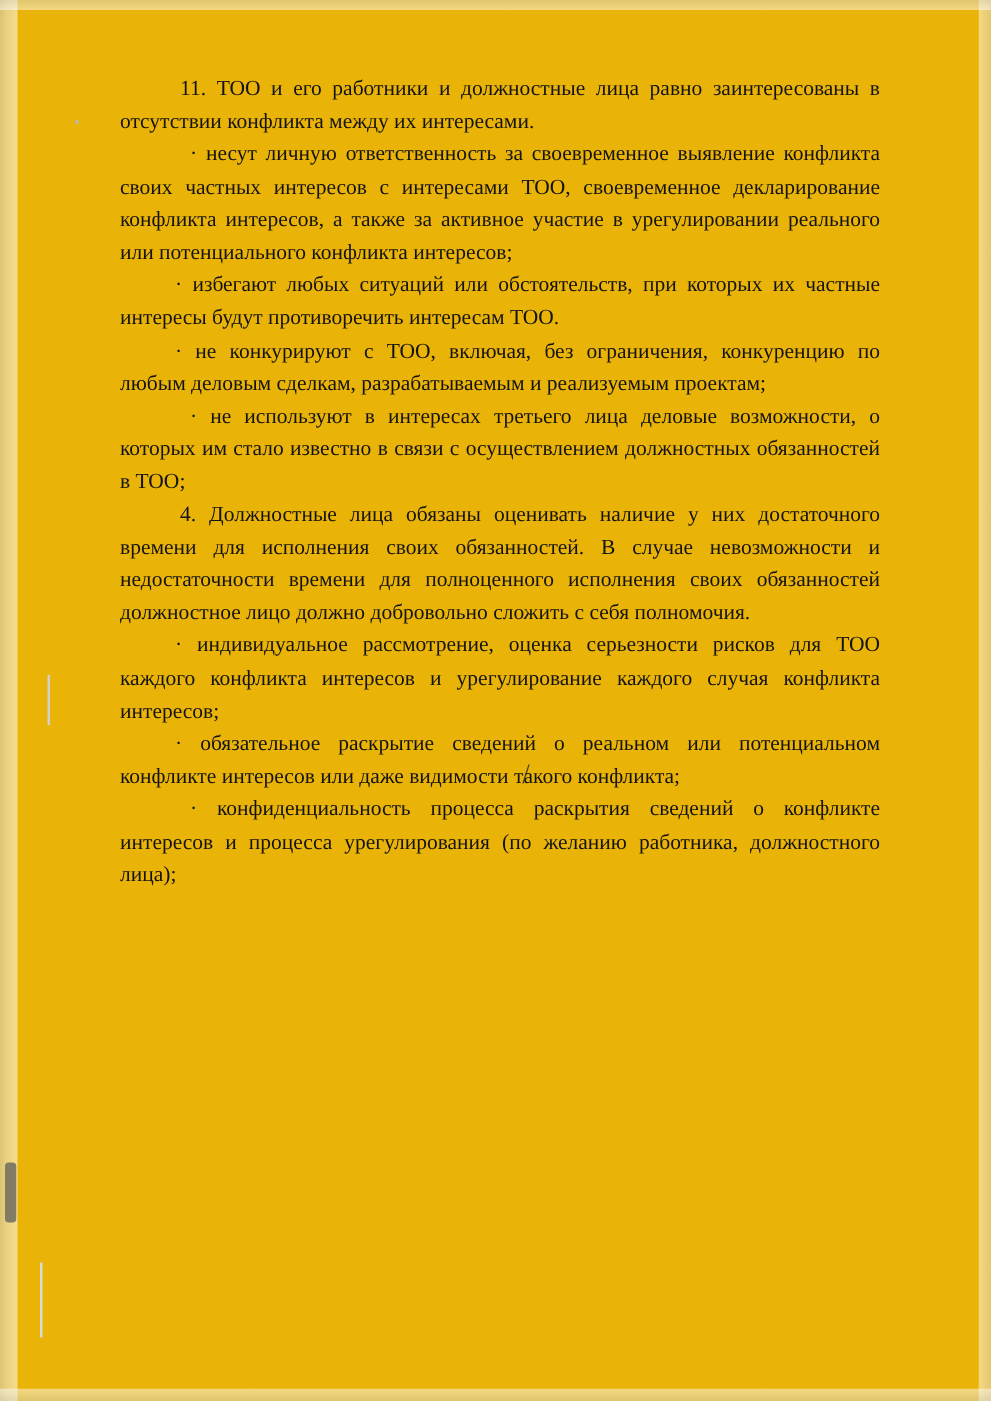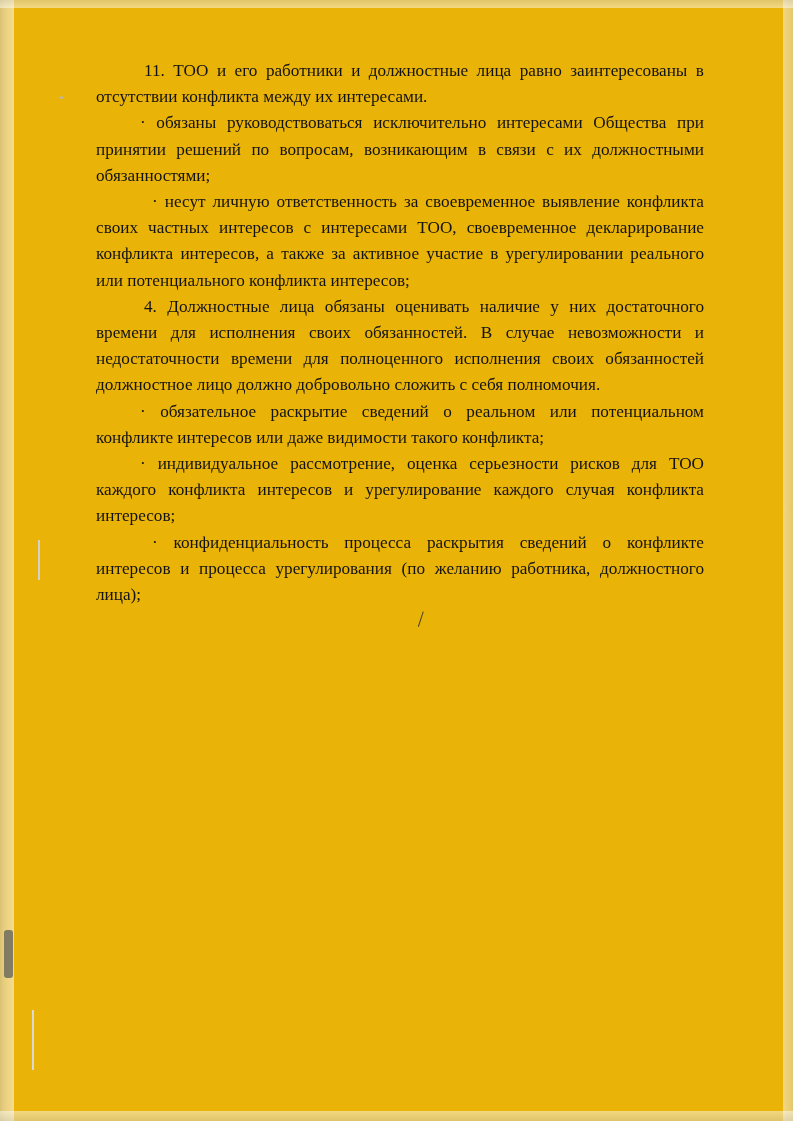--- a/index.html
+++ b/index.html
@@ -136,24 +136,26 @@
   <div class="scan-edge-right"></div>
   <div class="scan-edge-top"></div>
   <div class="scan-edge-bottom"></div>
   <div class="scan-blob"></div>
   <div class="scan-speck-a"></div>
   <div class="scan-speck-b"></div>
   <div class="scan-speck-c"></div>
 
   <div class="text-body">
     <p class="para">11. ТОО и его работники и должностные лица равно заинтересованы в отсутствии конфликта между их интересами.</p>
-    <p class="para bullet">· обязаны руководствоваться исключительно интересами Общества при принятии решений по вопросам, возникающим в связи с их должностными обязанностями;</p>
     <p class="para wide">· несут личную ответственность за своевременное выявление конфликта своих частных интересов с интересами ТОО, своевременное декларирование конфликта интересов, а также за активное участие в урегулировании реального или потенциального конфликта интересов;</p>
+    <p class="para bullet">· избегают любых ситуаций или обстоятельств, при которых их частные интересы будут противоречить интересам ТОО.</p>
+    <p class="para bullet">· не конкурируют с ТОО, включая, без ограничения, конкуренцию по любым деловым сделкам, разрабатываемым и реализуемым проектам;</p>
+    <p class="para wide">· не используют в интересах третьего лица деловые возможности, о которых им стало известно в связи с осуществлением должностных обязанностей в ТОО;</p>
     <p class="para">4. Должностные лица обязаны оценивать наличие у них достаточного времени для исполнения своих обязанностей. В случае невозможности и недостаточности времени для полноценного исполнения своих обязанностей должностное лицо должно добровольно сложить с себя полномочия.</p>
+    <p class="para bullet">· индивидуальное рассмотрение, оценка серьезности рисков для ТОО каждого конфликта интересов и урегулирование каждого случая конфликта интересов;</p>
     <p class="para bullet">· обязательное раскрытие сведений о реальном или потенциальном конфликте интересов или даже видимости такого конфликта;</p>
-    <p class="para bullet">· индивидуальное рассмотрение, оценка серьезности рисков для ТОО каждого конфликта интересов и урегулирование каждого случая конфликта интересов;</p>
     <p class="para wide">· конфиденциальность процесса раскрытия сведений о конфликте интересов и процесса урегулирования (по желанию работника, должностного лица);</p>
 
   </div>
 
   <div class="strike-mark"></div>
 
 </div>
 
 </body></html>

